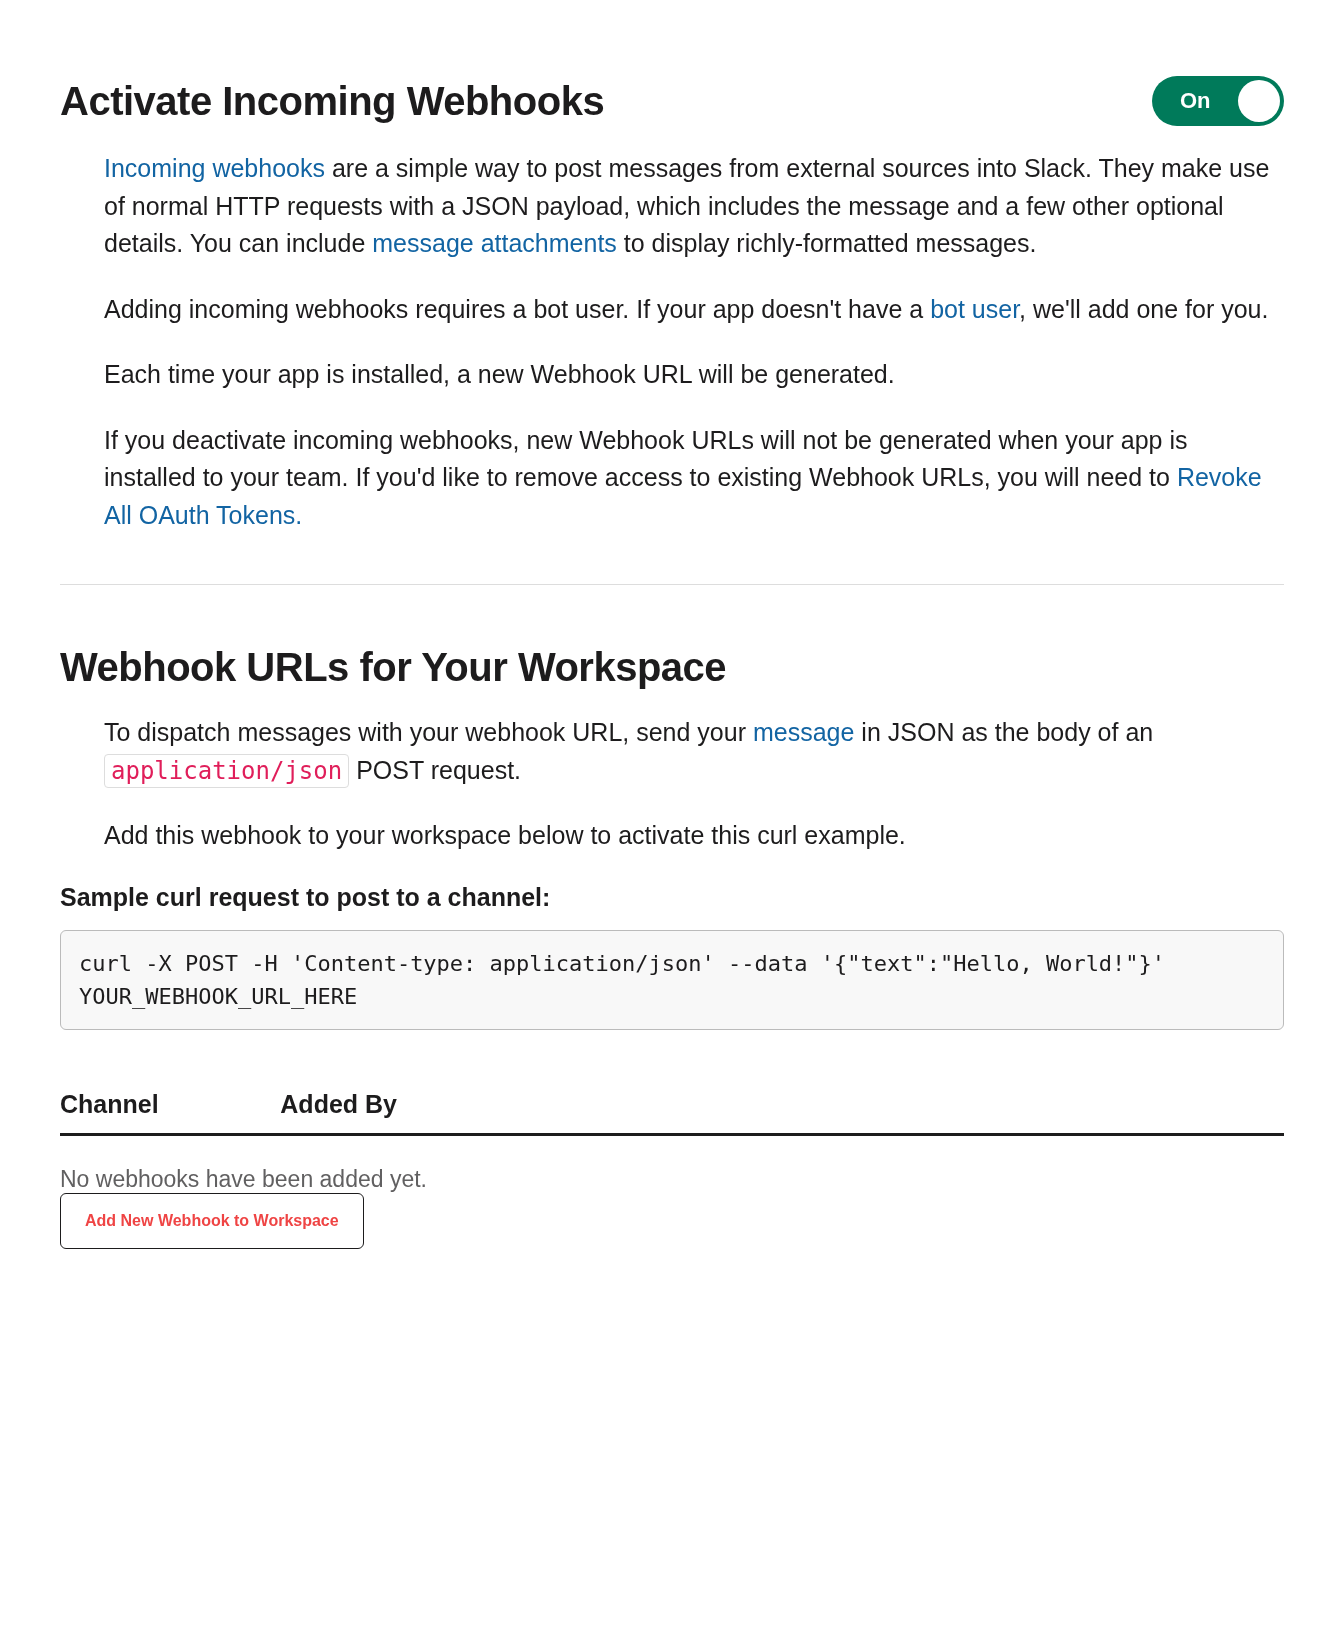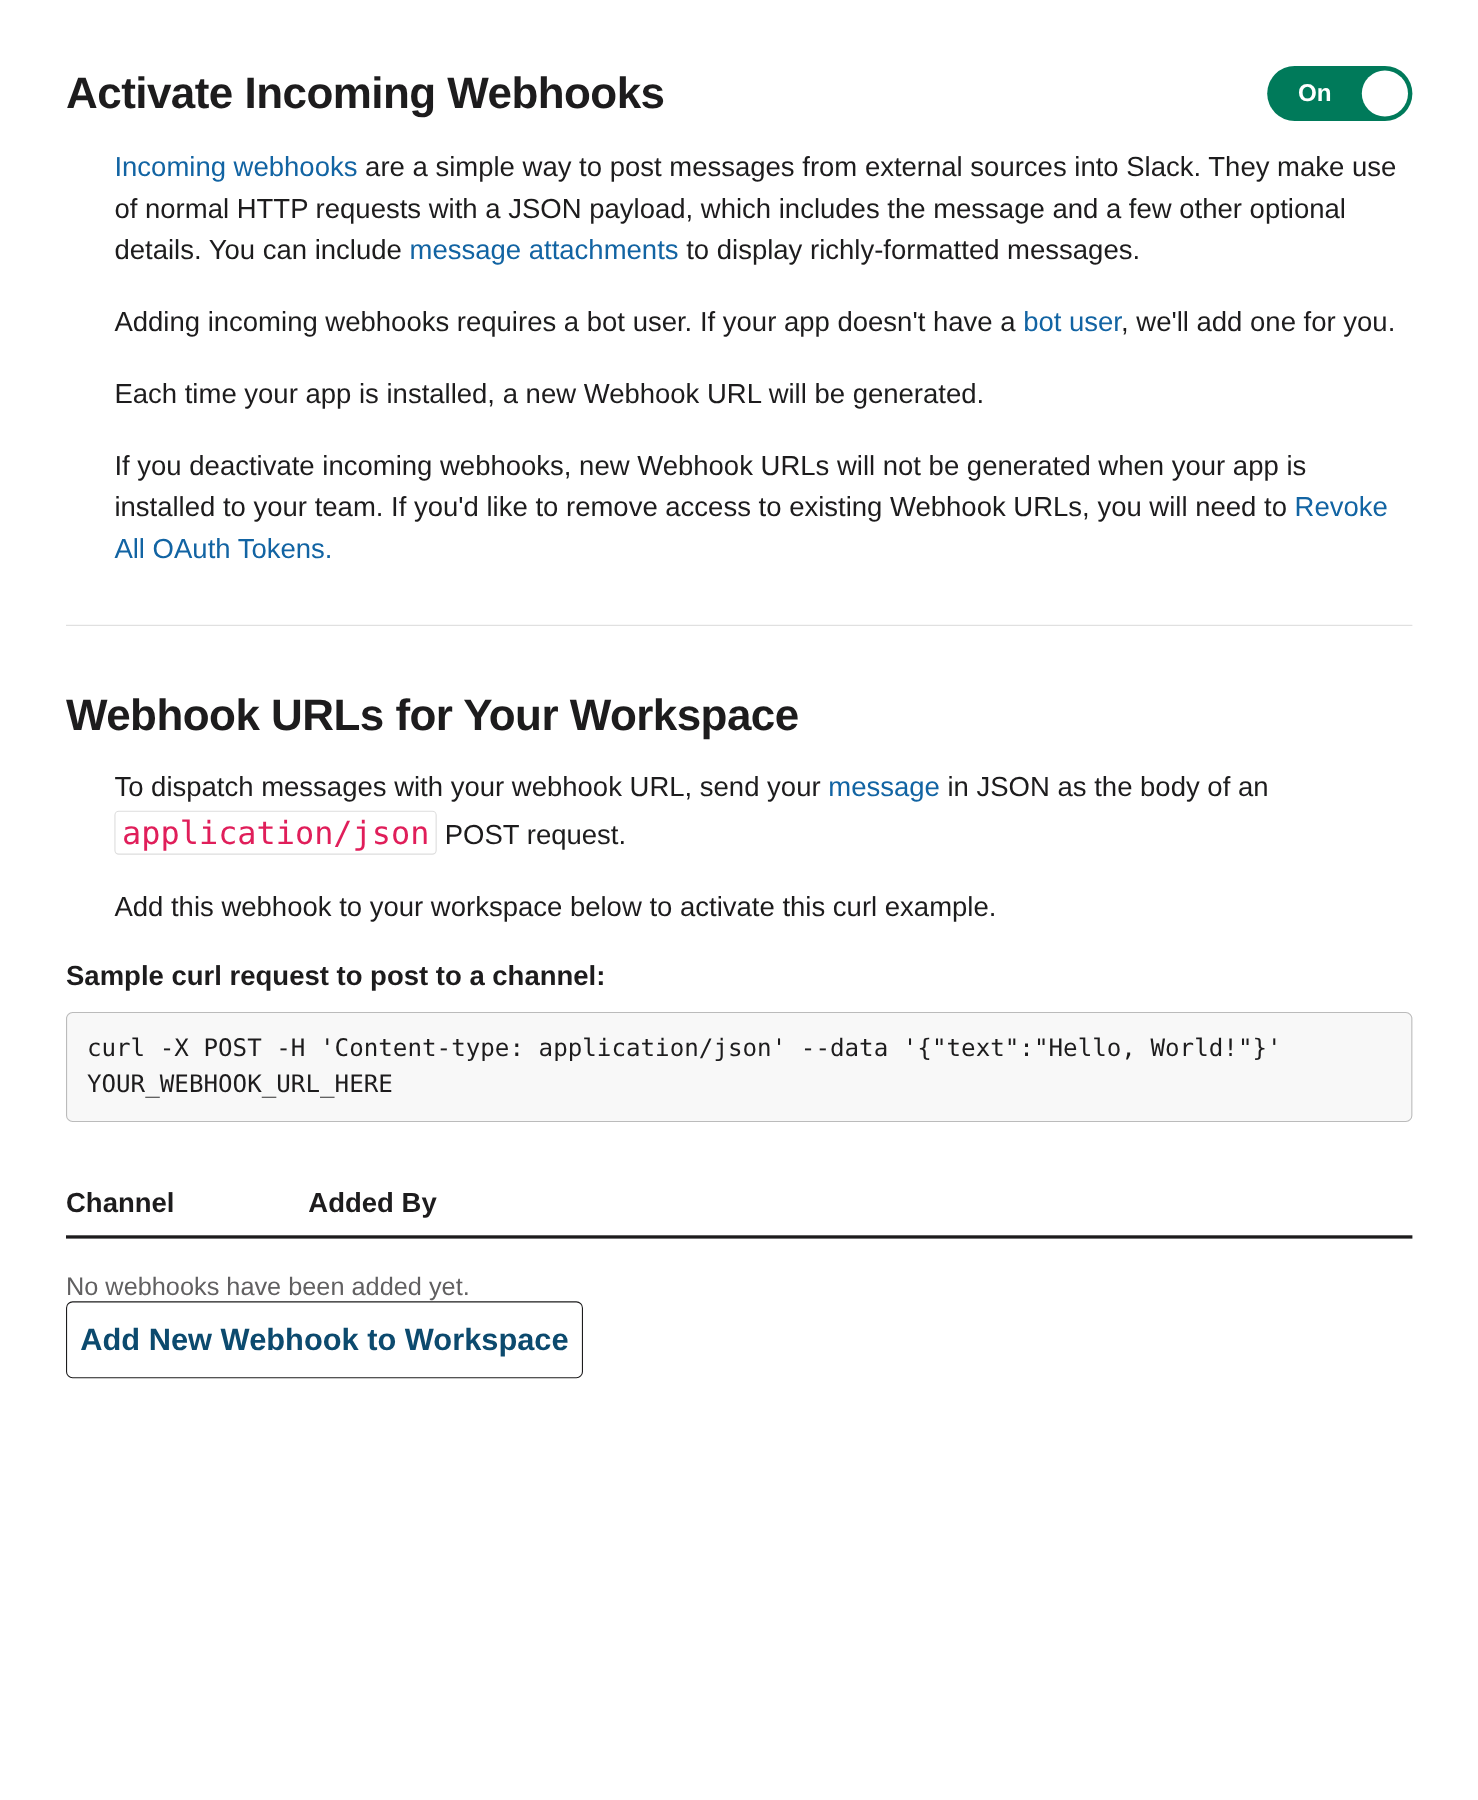--- a/index.html
+++ b/index.html
@@ -12,20 +12,21 @@
       background: #fff;
       color: #1d1c1d;
       padding: 60px;
       width: 1344px;
     }
     .section-header {
       display: flex;
       justify-content: space-between;
       align-items: center;
       margin-bottom: 24px;
+      margin-top: 16px;
     }
     h1 {
       font-size: 40px;
       font-weight: 900;
       letter-spacing: -0.5px;
       color: #1d1c1d;
     }
     .toggle {
       display: inline-flex;
       align-items: center;
@@ -64,21 +65,21 @@
       text-decoration: none;
       cursor: pointer;
     }
     .divider {
       border: none;
       border-top: 1px solid #ddd;
       margin: 50px 0 60px 0;
     }
     .code-inline {
       font-family: ui-monospace, SFMono-Regular, "SF Mono", Menlo, Consolas, monospace;
-      font-size: 29px;
+      font-size: 24px;
       color: #e01e5a;
       background: #fff;
       border: 1px solid #ddd;
       border-radius: 4px;
       padding: 2px 6px;
     }
     .bold-label {
       font-size: 25px;
       font-weight: 700;
       margin-bottom: 18px;
@@ -109,27 +110,27 @@
     }
     .th-url { flex: 0 0 62%; }
     .th-channel { flex: 0 0 18%; }
     .th-added { flex: 0 0 20%; }
     .empty-state {
       font-size: 23px;
       color: #616061;
     }
     .btn-outline {
       display: inline-block;
-      font-size: 28px;
+      font-size: 16px;
       font-weight: 700;
-      color: #0c4a6e;
+      color: #ef4444;
       background: #fff;
       border: 1.5px solid #1d1c1d;
       border-radius: 6px;
-      padding: 18px 12px;
+      padding: 18px 24px;
       cursor: pointer;
     }
   </style>
 </head>
 <body>
 
 
 
 <div class="section-header">
   <h1>Activate Incoming Webhooks</h1>

